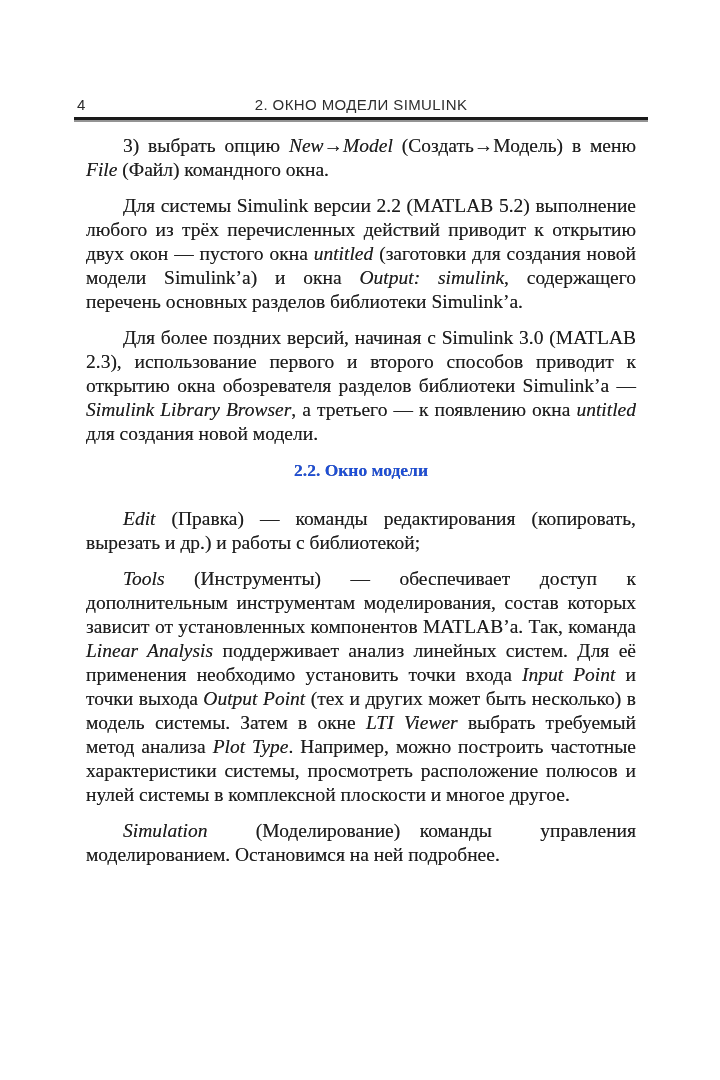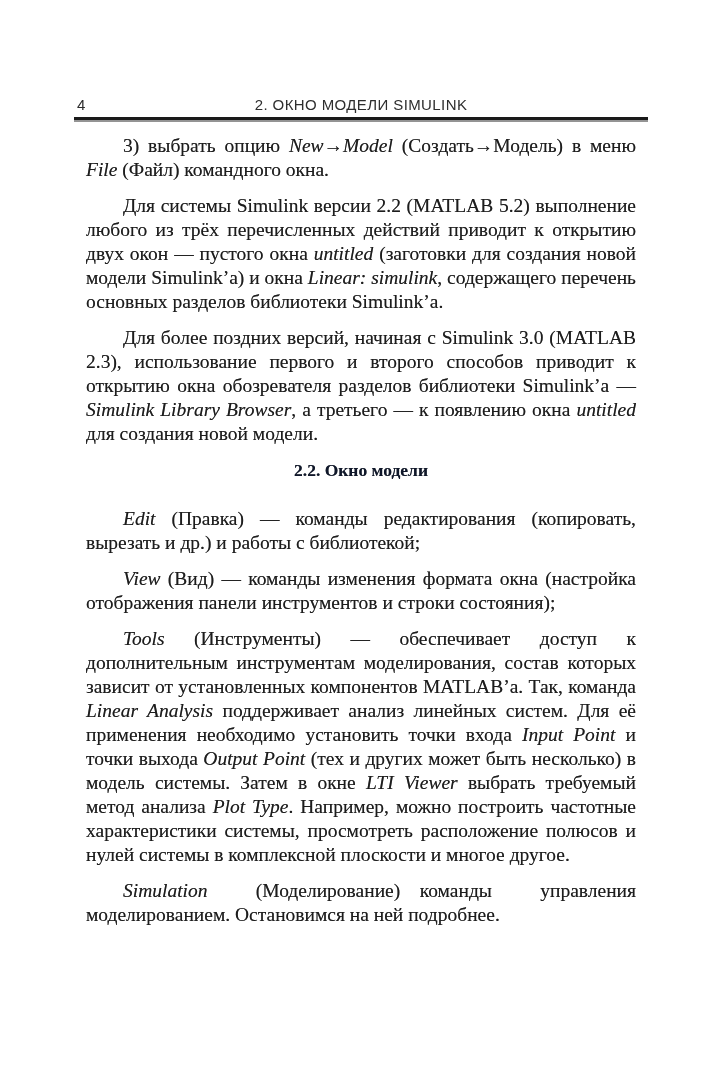--- a/index.html
+++ b/index.html
@@ -63,47 +63,46 @@
     text-shadow: 0 0 0.3px rgba(20,20,20,0.55);
     hyphens: auto;
     -webkit-hyphens: auto;
   }
   .section-heading {
     margin: 10px 0 25px 0;
     font-size: 17.5px;
     line-height: 24px;
     font-weight: 700;
     text-align: center;
-    color: #0f172a;
+    color: #1d4ed8;
     text-shadow: 0 0 0.3px rgba(20,20,20,0.55);
   }
   i { font-style: italic; }
 </style>
 </head>
 <body>
 
 <div class="page">
   <div class="column">
 
     <div class="runhead">
       <span class="pagenum">4</span>
       <span class="runtitle">2. ОКНО МОДЕЛИ SIMULINK</span>
     </div>
 
     <div class="rule"></div>
 
     <div class="bodytext">
       <div>
           <p><span>3) выбрать опцию </span><i>New→Model</i><span> (Создать→Модель) в меню </span><i>File</i><span> (Файл) командного окна.</span></p>
-          <p><span>Для системы Simulink версии 2.2 (MATLAB 5.2) выполнение любого из трёх перечисленных действий приводит к открытию двух окон — пустого окна </span><i>untitled</i><span> (заготовки для создания новой модели Simulink’а) и окна </span><i>Linear: simulink</i><span>, содержащего перечень основных разделов библиотеки Simulink’а.</span></p>
+          <p><span>Для системы Simulink версии 2.2 (MATLAB 5.2) выполнение любого из трёх перечисленных действий приводит к открытию двух окон — пустого окна </span><i>untitled</i><span> (заготовки для создания новой модели Simulink’а) и окна </span><i>Output: simulink</i><span>, содержащего перечень основных разделов библиотеки Simulink’а.</span></p>
           <p><span>Для более поздних версий, начиная с Simulink 3.0 (MATLAB 2.3), использование первого и второго способов приводит к открытию окна обозревателя разделов библиотеки Simulink’а — </span><i>Simulink Library Browser</i><span>, а третьего — к появлению окна </span><i>untitled</i><span> для создания новой модели.</span></p>
         </div>
       <h2 class="section-heading">2.2. Окно модели</h2>
       <div>
           <p><i>Edit</i><span> (Правка) — команды редактирования (копировать, вырезать и др.) и работы с библиотекой;</span></p>
-          <p><i>View</i><span> (Вид) — команды изменения формата окна (настройка отображения панели инструментов и строки состояния);</span></p>
           <p><i>Tools</i><span> (Инструменты) — обеспечивает доступ к дополнительным инструментам моделирования, состав которых зависит от установленных компонентов MATLAB’а. Так, команда </span><i>Linear Analysis</i><span> поддерживает анализ линейных систем. Для её применения необходимо установить точки входа </span><i>Input Point</i><span> и точки выхода </span><i>Output Point</i><span> (тех и других может быть несколько) в модель системы. Затем в окне </span><i>LTI Viewer</i><span> выбрать требуемый метод анализа </span><i>Plot Type</i><span>. Например, можно построить частотные характеристики системы, просмотреть расположение полюсов и нулей системы в комплексной плоскости и многое другое.</span></p>
           <p><i>Simulation</i><span> (Моделирование) команды управления моделированием. Остановимся на ней подробнее.</span></p>
         </div>
     </div>
 
   </div>
 </div>
 
 </body></html>

